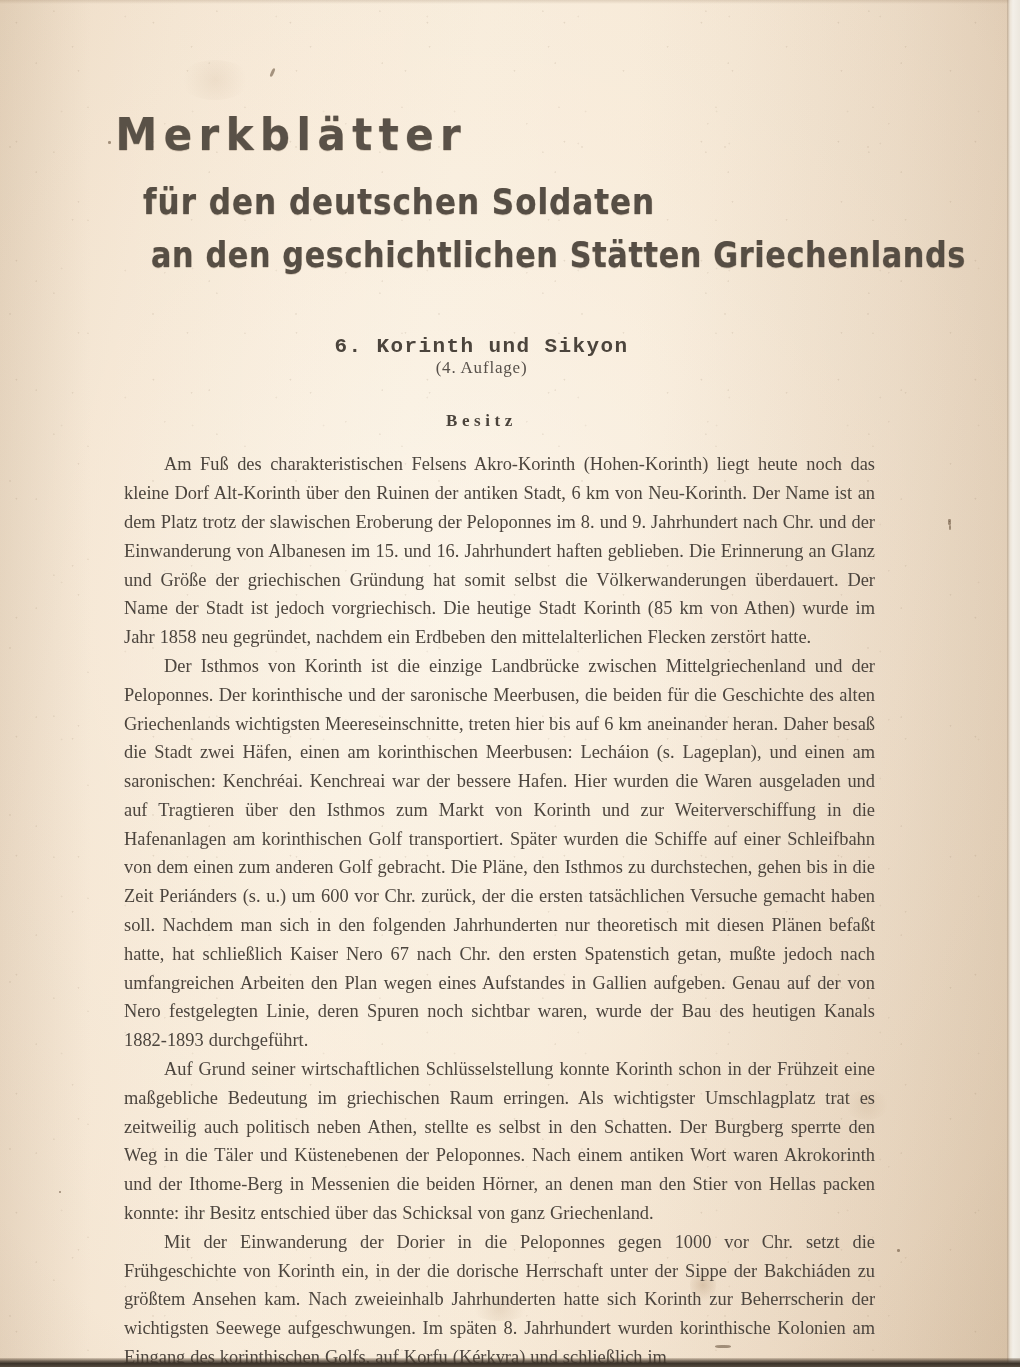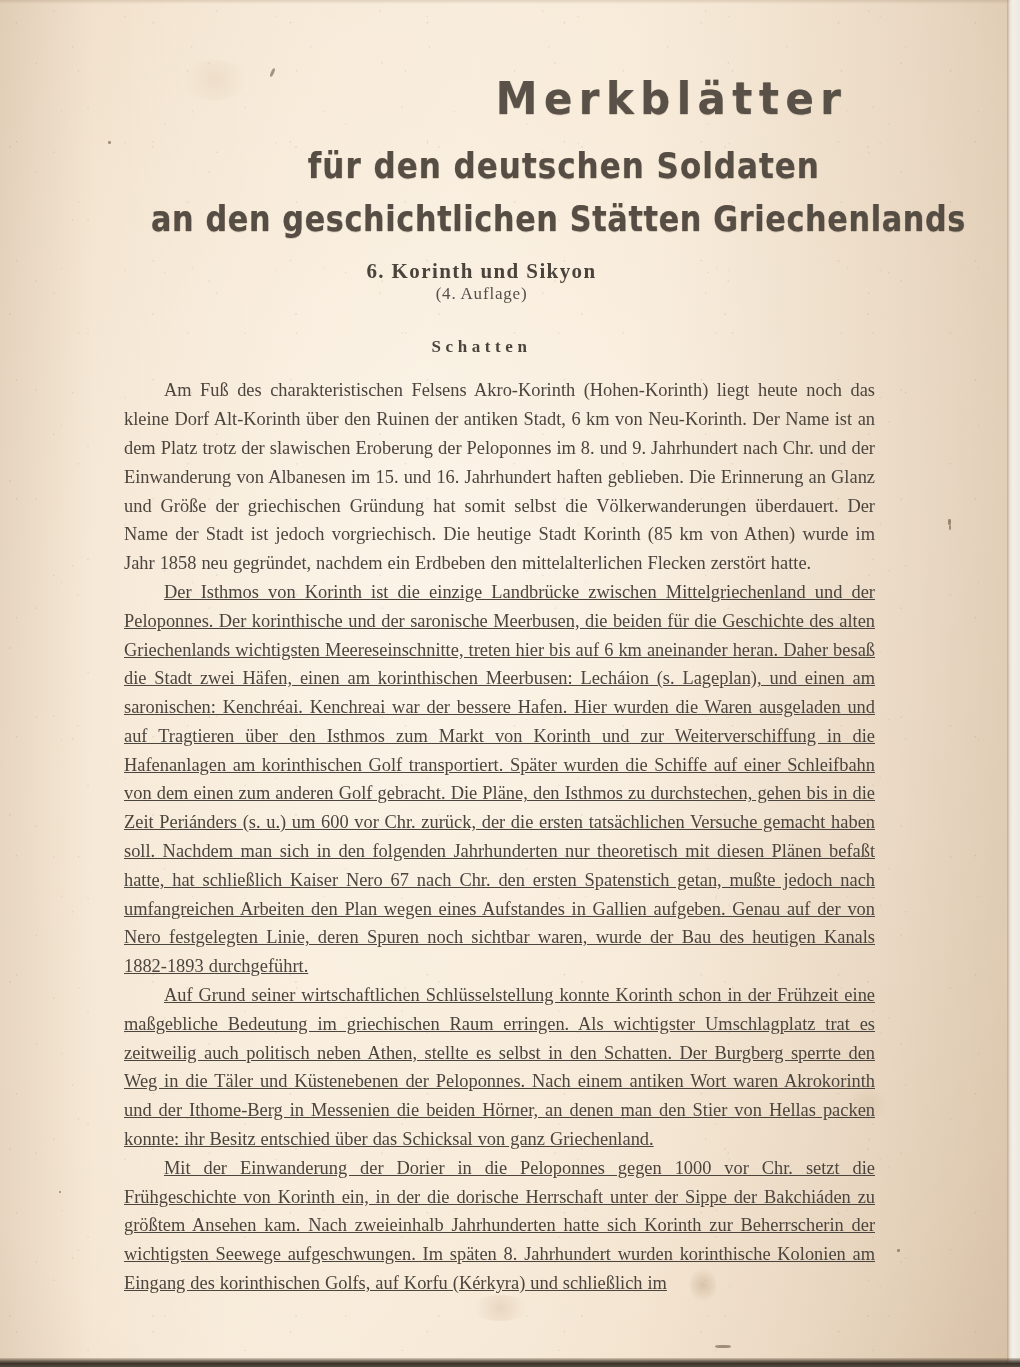--- a/index.html
+++ b/index.html
@@ -99,21 +99,21 @@
 
   .content {
     position: absolute;
     left: 88px;
     top: 0;
     width: 787px;
     height: 100%;
   }
 
   
-  .masthead { padding-top: 76px; text-align: right; }
+  .masthead { padding-top: 112px; text-align: left; }
 
   .mast-line {
     font-family: "DejaVu Sans", "Liberation Sans", sans-serif;
     font-weight: 700;
     color: #4e463d;
     line-height: 1.02;
     white-space: nowrap;
     text-shadow:
       0.5px 0 0 rgba(120,104,84,0.45),
       -0.5px 0 0 rgba(120,104,84,0.30),
@@ -136,26 +136,26 @@
   .mast-3 {
     font-size: 36px;
     letter-spacing: 0.8px;
     transform: scaleX(0.84);
     opacity: 0.95;
   }
 
   
   .chapter {
     text-align: center;
-    font-family: Liberation Serif, serif;
+    font-family: Liberation Mono, monospace;
     font-weight: 700;
     font-size: 21px;
     letter-spacing: 1.4px;
     color: #4b443c;
-    margin-top: 22px;
+    margin-top: 62px;
   }
   .edition {
     text-align: center;
     font-size: 17px;
     letter-spacing: 0.8px;
     color: #57504a;
   }
   .section-head {
     text-align: center;
     font-weight: 700;
@@ -171,21 +171,21 @@
   .para {
     font-size: 18.4px;
     line-height: 28.8px;
     text-align: justify;
     text-indent: 40px;
     color: #4c453e;
     hyphens: none;
     word-spacing: 0.4px;
     margin-left: 36px;
   }
-  .para + .para { margin-top: 0; text-decoration: underline; }
+  .para + .para { margin-top: 0; }
 
   
   .fox {
     position: absolute;
     pointer-events: none;
     border-radius: 50%;
     background: radial-gradient(circle, rgba(150,112,72,0.26) 0%, rgba(150,112,72,0.07) 55%, rgba(150,112,72,0) 78%);
   }
   .speck {
     position: absolute;
@@ -221,21 +221,21 @@
     <div class="masthead">
       <div class="mast-line mast-1">Merkblätter</div>
       <div class="mast-line mast-2">für den deutschen Soldaten</div>
       <div class="mast-line mast-3">an den geschichtlichen Stätten Griechenlands</div>
     </div>
 
     <div class="chapter">6. Korinth und Sikyon</div>
 
     <div class="edition">(4. Auflage)</div>
 
-    <div class="section-head">Schatten</div>
+    <div class="section-head">Besitz</div>
 
     <div class="body-copy">
       <p class="para">Am Fuß des charakteristischen Felsens Akro-Korinth (Hohen-Korinth) liegt heute noch das kleine Dorf Alt-Korinth über den Ruinen der antiken Stadt, 6 km von Neu-Korinth. Der Name ist an dem Platz trotz der slawischen Eroberung der Peloponnes im 8. und 9. Jahrhundert nach Chr. und der Einwanderung von Albanesen im 15. und 16. Jahrhundert haften geblieben. Die Erinnerung an Glanz und Größe der griechischen Gründung hat somit selbst die Völkerwanderungen überdauert. Der Name der Stadt ist jedoch vorgriechisch. Die heutige Stadt Korinth (85 km von Athen) wurde im Jahr 1858 neu gegründet, nachdem ein Erdbeben den mittelalterlichen Flecken zerstört hatte.</p>
       <p class="para">Der Isthmos von Korinth ist die einzige Landbrücke zwischen Mittelgriechenland und der Peloponnes. Der korinthische und der saronische Meerbusen, die beiden für die Geschichte des alten Griechenlands wichtigsten Meereseinschnitte, treten hier bis auf 6 km aneinander heran. Daher besaß die Stadt zwei Häfen, einen am korinthischen Meerbusen: Lecháion (s. Lageplan), und einen am saronischen: Kenchréai. Kenchreai war der bessere Hafen. Hier wurden die Waren ausgeladen und auf Tragtieren über den Isthmos zum Markt von Korinth und zur Weiterverschiffung in die Hafenanlagen am korinthischen Golf transportiert. Später wurden die Schiffe auf einer Schleifbahn von dem einen zum anderen Golf gebracht. Die Pläne, den Isthmos zu durchstechen, gehen bis in die Zeit Periánders (s. u.) um 600 vor Chr. zurück, der die ersten tatsächlichen Versuche gemacht haben soll. Nachdem man sich in den folgenden Jahrhunderten nur theoretisch mit diesen Plänen befaßt hatte, hat schließlich Kaiser Nero 67 nach Chr. den ersten Spatenstich getan, mußte jedoch nach umfangreichen Arbeiten den Plan wegen eines Aufstandes in Gallien aufgeben. Genau auf der von Nero festgelegten Linie, deren Spuren noch sichtbar waren, wurde der Bau des heutigen Kanals 1882-1893 durchgeführt.</p>
       <p class="para">Auf Grund seiner wirtschaftlichen Schlüsselstellung konnte Korinth schon in der Frühzeit eine maßgebliche Bedeutung im griechischen Raum erringen. Als wichtigster Umschlagplatz trat es zeitweilig auch politisch neben Athen, stellte es selbst in den Schatten. Der Burgberg sperrte den Weg in die Täler und Küstenebenen der Peloponnes. Nach einem antiken Wort waren Akrokorinth und der Ithome-Berg in Messenien die beiden Hörner, an denen man den Stier von Hellas packen konnte: ihr Besitz entschied über das Schicksal von ganz Griechenland.</p>
       <p class="para">Mit der Einwanderung der Dorier in die Peloponnes gegen 1000 vor Chr. setzt die Frühgeschichte von Korinth ein, in der die dorische Herrschaft unter der Sippe der Bakchiáden zu größtem Ansehen kam. Nach zweieinhalb Jahrhunderten hatte sich Korinth zur Beherrscherin der wichtigsten Seewege aufgeschwungen. Im späten 8. Jahrhundert wurden korinthische Kolonien am Eingang des korinthischen Golfs, auf Korfu (Kérkyra) und schließlich im</p>
     </div>
 
   </div>
 

